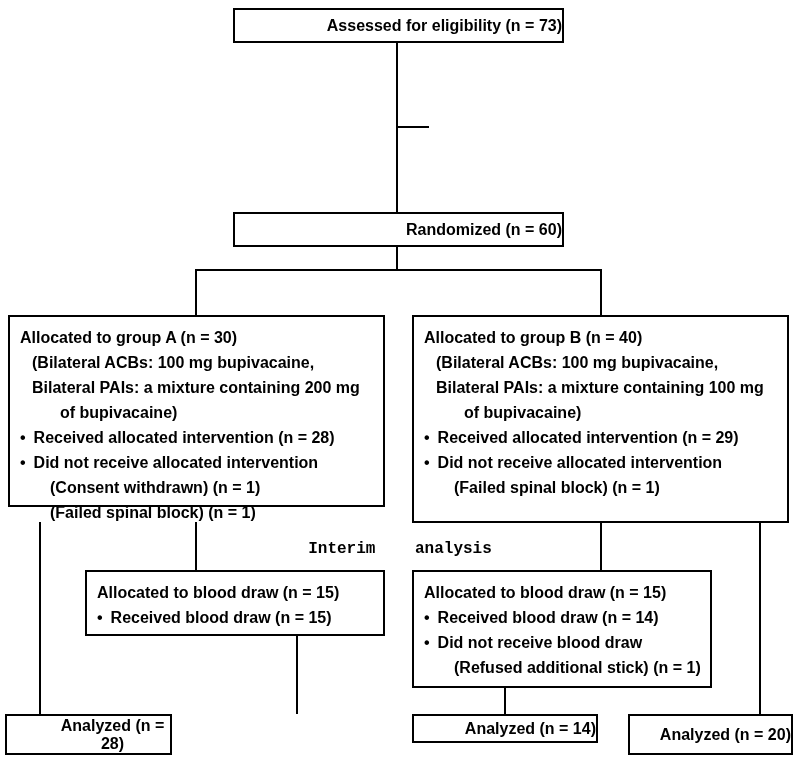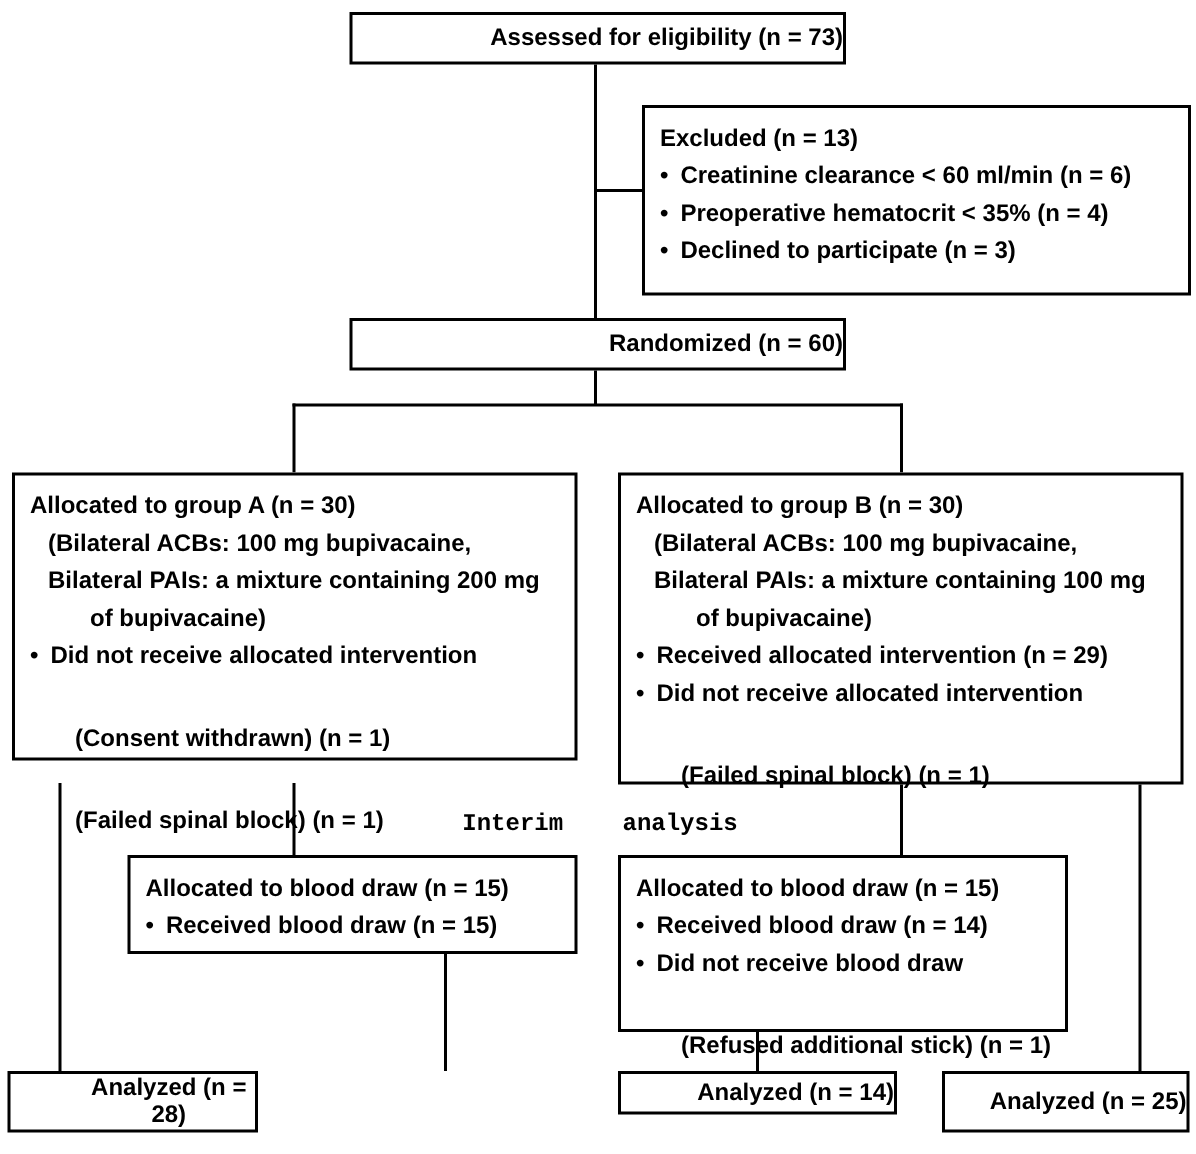--- a/index.html
+++ b/index.html
@@ -28,21 +28,21 @@
   .padded {
     padding: 8px 10px 0 10px;
     line-height: 25px;
     white-space: nowrap;
   }
   .line { position: absolute; background: #000000; }
   .v { width: 2px; }
   .h { height: 2px; }
   .ind-a { padding-left: 12px; }
   .ind-b { padding-left: 40px; }
-  .ind-c { padding-left: 30px; margin-top: 30px; }
+  .ind-c { padding-left: 30px; }
   .bullet-line::before { content: "•"; margin-right: 8px; }
   .interim {
     position: absolute;
     left: 250px;
     top: 540px;
     width: 300px;
     text-align: center;
     word-spacing: 30px;
     font-family: Liberation Mono, monospace;
   }
@@ -62,43 +62,38 @@
   <div class="line v" style="left:195px; top:522px; height:48px;"></div>
   <div class="line v" style="left:600px; top:522px; height:48px;"></div>
   <div class="line v" style="left:759px; top:522px; height:192px;"></div>
   <div class="line v" style="left:296px; top:636px; height:78px;"></div>
   <div class="line v" style="left:504px; top:688px; height:26px;"></div>
 
   <div class="box center-box" style="left:233px; top:8px; width:331px; height:35px;">
     <span>Assessed for eligibility (n = 73)</span>
   </div>
 
-  <div class="box padded" style="left:428px; top:70px; width:366px; height:127px;">
-    <div>Excluded (n = 13)</div>
-    <div class="bullet-line">Creatinine clearance &lt; 60 ml/min (n = 6)</div>
-    <div class="bullet-line">Preoperative hematocrit &lt; 35% (n = 4)</div>
-    <div class="bullet-line">Declined to participate (n = 3)</div>
-  </div>
 
   <div class="box center-box" style="left:233px; top:212px; width:331px; height:35px;">
     <span>Randomized (n = 60)</span>
   </div>
 
   <div class="box padded" style="left:8px; top:315px; width:377px; height:192px;">
     <div>Allocated to group A (n = 30)</div>
     <div class="ind-a">(Bilateral ACBs: 100 mg bupivacaine,</div>
     <div class="ind-a">Bilateral PAIs: a mixture containing 200 mg</div>
     <div class="ind-b">of bupivacaine)</div>
+    <div class="bullet-line">Received allocated intervention (n = 28)</div>
     <div class="bullet-line">Did not receive allocated intervention</div>
     <div class="ind-c">(Consent withdrawn) (n = 1)</div>
     <div class="ind-c">(Failed spinal block) (n = 1)</div>
   </div>
 
   <div class="box padded" style="left:412px; top:315px; width:377px; height:208px;">
-    <div>Allocated to group B (n = 30)</div>
+    <div>Allocated to group B (n = 40)</div>
     <div class="ind-a">(Bilateral ACBs: 100 mg bupivacaine,</div>
     <div class="ind-a">Bilateral PAIs: a mixture containing 100 mg</div>
     <div class="ind-b">of bupivacaine)</div>
     <div class="bullet-line">Received allocated intervention (n = 29)</div>
     <div class="bullet-line">Did not receive allocated intervention</div>
     <div class="ind-c">(Failed spinal block) (n = 1)</div>
   </div>
 
   <div class="interim">Interim analysis</div>
 
@@ -114,16 +109,16 @@
     <div class="ind-c">(Refused additional stick) (n = 1)</div>
   </div>
 
   <div class="box center-box" style="left:5px; top:714px; width:167px; height:41px;padding-left:48px;">
     <span>Analyzed (n = 28)</span>
   </div>
   <div class="box center-box" style="left:412px; top:714px; width:186px; height:29px;">
     <span>Analyzed (n = 14)</span>
   </div>
   <div class="box center-box" style="left:628px; top:714px; width:165px; height:41px;">
-    <span>Analyzed (n = 25)</span>
+    <span>Analyzed (n = 20)</span>
   </div>
 
 </div>
 
 </body></html>

